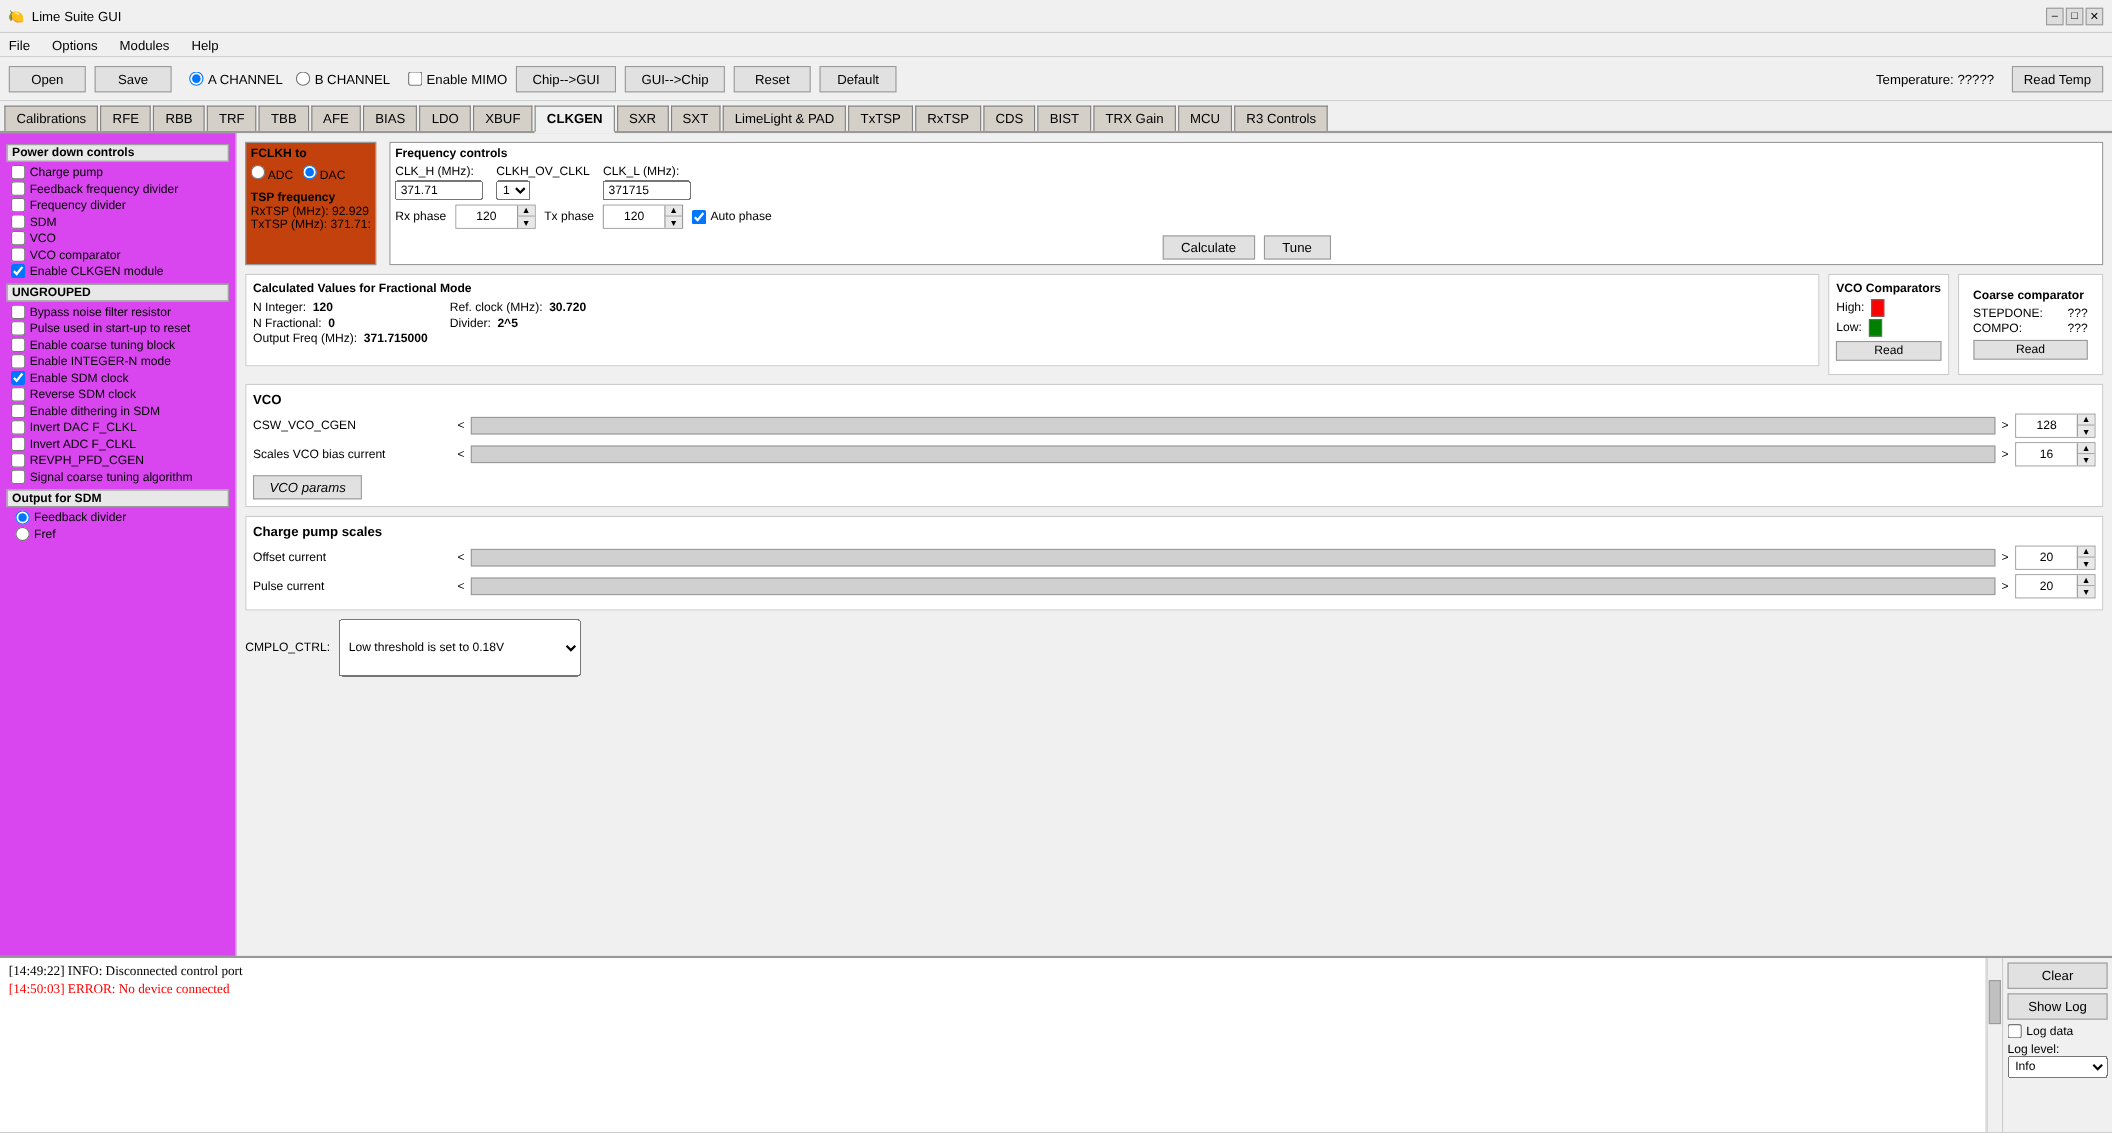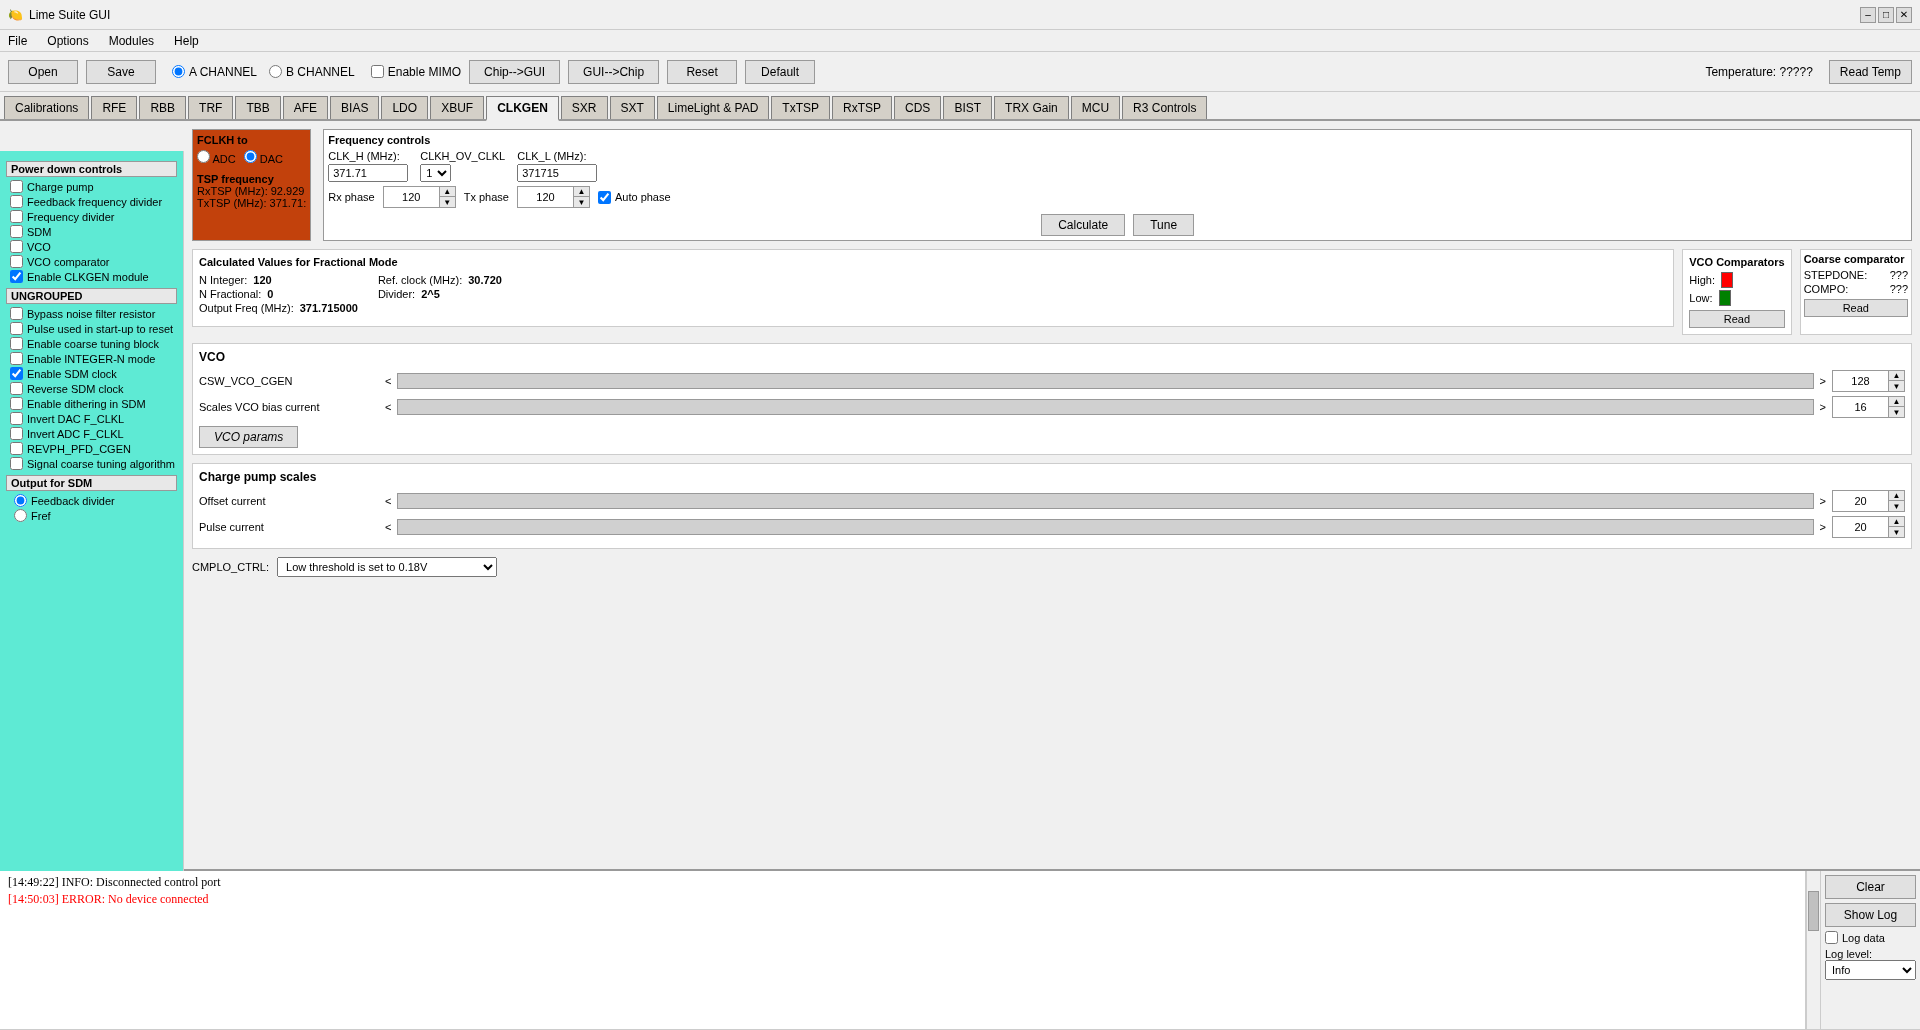--- a/index.html
+++ b/index.html
@@ -26,21 +26,21 @@
     
     
     .tabs { display: flex; background: #f0f0f0; border-bottom: 2px solid #999; padding: 0 4px; padding-top: 4px; gap: 2px; }
     .tab { padding: 4px 10px; background: #d4d0c8; border: 1px solid #808080; border-bottom: none; font-size: 12px; cursor: pointer; }
     .tab.active { background: #f0f0f0; border-bottom: 2px solid #f0f0f0; margin-bottom: -2px; font-weight: bold; }
     
     
     .main-content { display: flex; height: calc(1030px - 30px - 22px - 40px - 30px - 160px); }
     
     
-    .sidebar { width: 184px; border-right: 1px solid #ccc; padding: 6px; background: #5eead4; overflow-y: auto; height: 100%; margin-top: 30px; }
+    .sidebar { width: 215px; border-right: 1px solid #ccc; padding: 6px; background: #d946ef; overflow-y: auto; height: 100%; }
     .sidebar-section-title { font-weight: bold; font-size: 11px; margin: 4px 0 2px 0; border: 1px solid #999; padding: 1px 4px; background: #e8e8e8; }
     .sidebar-item { display: flex; align-items: center; gap: 4px; font-size: 11px; padding: 1px 0; padding-left: 4px; }
     .sidebar-item input[type=checkbox] { margin: 0; }
     .sidebar-item label { font-size: 11px; cursor: pointer; }
     .sidebar-radio-group { padding-left: 8px; }
     .sidebar-radio-item { display: flex; align-items: center; gap: 4px; font-size: 11px; padding: 1px 0; }
     
     
     .content-area { flex: 1; padding: 8px; overflow-y: auto; }
     
@@ -78,39 +78,39 @@
     .calc-row { display: flex; align-items: center; gap: 6px; margin-bottom: 2px; font-size: 11px; }
     .calc-value { font-size: 11px; font-weight: bold; }
     
     .vco-comparators { border: 1px solid #ccc; padding: 6px; background: white; }
     .vco-comp-title { font-size: 11px; font-weight: bold; margin-bottom: 4px; }
     .vco-comp-row { display: flex; align-items: center; gap: 6px; margin-bottom: 2px; font-size: 11px; }
     .vco-indicator-red { width: 12px; height: 16px; background: red; display: inline-block; border: 1px solid #666; }
     .vco-indicator-green { width: 12px; height: 16px; background: green; display: inline-block; border: 1px solid #666; }
     .read-btn { padding: 2px 12px; background: #e1e1e1; border: 1px solid #999; font-size: 11px; cursor: pointer; margin-top: 4px; display: block; width: 100%; }
     
-    .coarse-comp { border: 1px solid #ccc; padding: 3px; background: white; }
+    .coarse-comp { border: 1px solid #ccc; padding: 13px; background: white; }
     .coarse-title { font-size: 11px; font-weight: bold; margin-bottom: 4px; }
     .coarse-row { display: flex; align-items: center; gap: 6px; margin-bottom: 2px; font-size: 11px; }
     .coarse-label { width: 80px; font-size: 11px; }
     
     
     .vco-section { border: 1px solid #ccc; padding: 6px; background: white; margin-bottom: 8px; }
     .vco-section-title { font-size: 12px; font-weight: bold; margin-bottom: 6px; }
     .vco-control-row { display: flex; align-items: center; gap: 6px; margin-bottom: 4px; font-size: 11px; }
     .vco-label { width: 180px; font-size: 11px; }
     .vco-params-btn { padding: 3px 14px; background: #e1e1e1; border: 1px solid #999; font-size: 12px; cursor: pointer; margin-top: 4px; font-style: italic; }
     
     
     .charge-pump-section { border: 1px solid #ccc; padding: 6px; background: white; margin-bottom: 8px; }
     .charge-pump-title { font-size: 12px; font-weight: bold; margin-bottom: 6px; }
     
     
     .cmplo-row { display: flex; align-items: center; gap: 8px; margin-bottom: 8px; font-size: 11px; }
-    .cmplo-select { padding: 2px 4px; font-size: 11px; width: 220px; }
+    .cmplo-select { padding: 18px 4px; font-size: 11px; width: 220px; }
     
     
     .log-area { height: 160px; background: #f5f5f5; border-top: 2px solid #999; display: flex; }
     .log-content { flex: 1; padding: 4px 8px; overflow-y: auto; font-size: 12px; font-family: Liberation Serif, serif; background: white; border-right: 1px solid #ccc; }
     .log-line { margin-bottom: 2px; }
     .log-error { color: red; }
     .log-info { color: black; }
     .log-sidebar { width: 100px; background: #f0f0f0; border-left: 1px solid #ccc; display: flex; flex-direction: column; align-items: stretch; padding: 4px; gap: 4px; }
     .log-btn { padding: 4px 8px; background: #e1e1e1; border: 1px solid #999; font-size: 12px; cursor: pointer; text-align: center; }
     .log-checkbox-row { display: flex; align-items: center; gap: 4px; font-size: 11px; }

